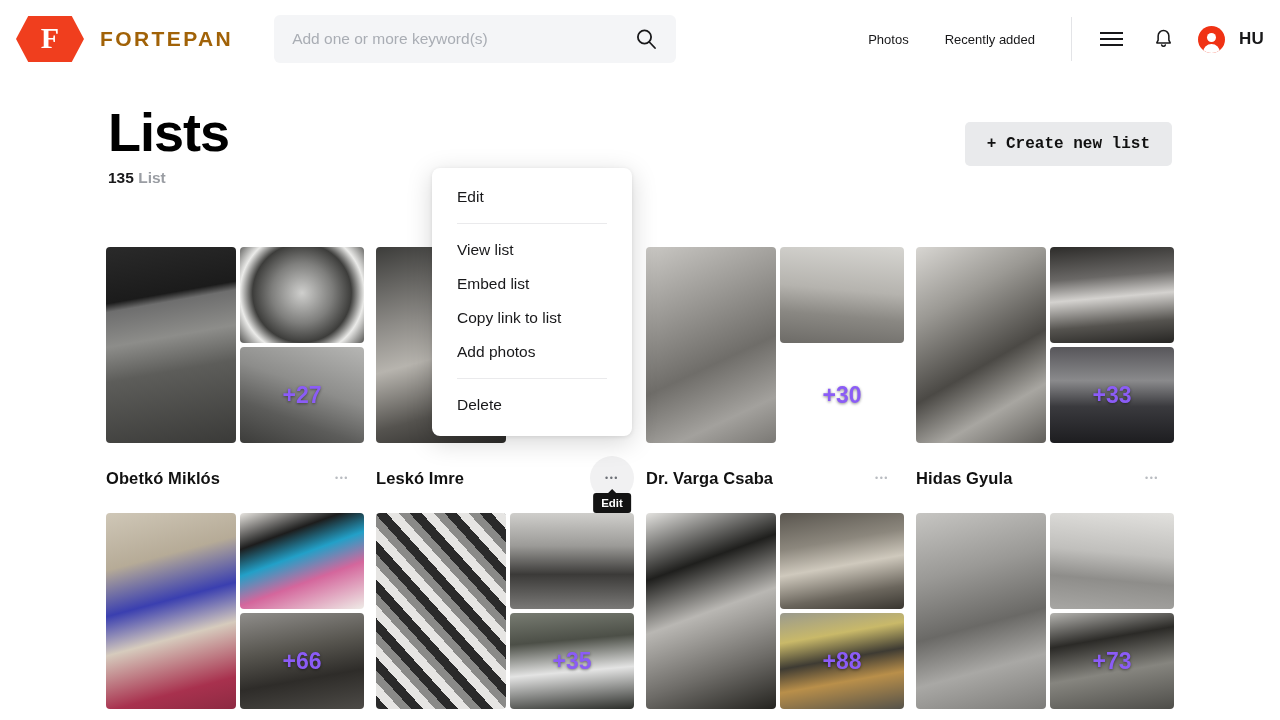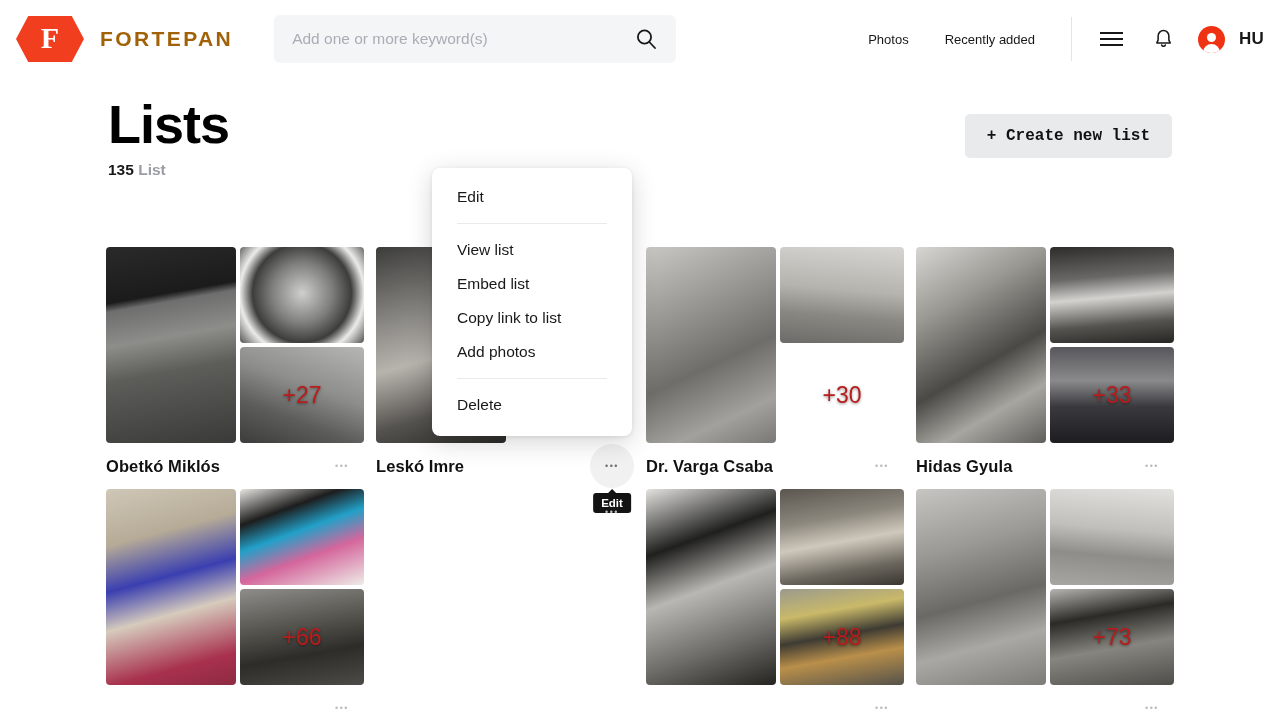--- a/index.html
+++ b/index.html
@@ -111,21 +111,21 @@
     border-radius: 9px 9px 0 0; background: #fff;
   }
   .avatar-inner { position: relative; display:flex; align-items:flex-end; justify-content:center; width:27px; height:27px;}
   .lang {
     font-size: 17px; font-weight: 700; color: #18181a;
     cursor: pointer; letter-spacing: .2px;
   }
 
   
   .page-head {
-    position: absolute; left: 108px; top: 96px;
+    position: absolute; left: 108px; top: 104px;
     width: 1064px;
   }
   .page-title {
     font-size: 54px; font-weight: 700;
     letter-spacing: -1px; color: #000;
     line-height: 1.05;
   }
   .page-sub {
     margin-top: 8px;
     font-size: 15.5px; font-weight: 700; color: #18181a;
@@ -167,26 +167,26 @@
   }
   .m-cell {
     width: 124px; height: 96px;
     border-radius: 4px; overflow: hidden;
     position: relative;
   }
   .ph { position: absolute; inset: 0; }
   .overlay-count {
     position: absolute; inset: 0;
     display: flex; align-items: center; justify-content: center;
-    color: #b91c1c; font-size: 23px; font-weight: 400;
+    color: #8b5cf6; font-size: 23px; font-weight: 700;
     text-shadow: 0 1px 3px rgba(0,0,0,.45);
     border-radius: 7px;
   }
   .card-foot {
-    height: 46px;
+    height: 70px;
     display: flex; align-items: center;
     position: relative;
   }
   .card-title {
     font-size: 16.5px; font-weight: 700; color: #111;
     letter-spacing: .1px;
   }
   .dots {
     margin-left: auto;
     width: 44px; height: 44px; border-radius: 50%;
@@ -389,20 +389,34 @@
             <div class="overlay-count">+66</div>
           </div>
         </div>
       </div>
       <div class="card-foot">
         <div class="card-title"></div>
         <div class="dots" style="font-size: 9px;">•••</div>
       </div>
     </div>
     <div class="card">
+      <div class="card-media">
+        <div class="m-left">
+          <div class="ph" style="background: repeating-linear-gradient(48deg, rgb(42, 42, 42) 0px, rgb(42, 42, 42) 9px, rgb(230, 229, 227) 9px, rgb(230, 229, 227) 18px, rgb(138, 138, 136) 18px, rgb(138, 138, 136) 26px);"></div>
+        </div>
+        <div class="m-right">
+          <div class="m-cell">
+            <div class="ph" style="background: linear-gradient(rgb(207, 206, 203) 0%, rgb(156, 155, 152) 34%, rgb(59, 58, 56) 64%, rgb(122, 121, 119) 100%);"></div>
+          </div>
+          <div class="m-cell">
+            <div class="ph" style="background: linear-gradient(175deg, rgb(120, 124, 114) 0%, rgb(76, 79, 71) 30%, rgba(36, 38, 34, 0.125) 60%, rgb(43, 45, 41) 100%);"></div>
+            <div class="overlay-count">+35</div>
+          </div>
+        </div>
+      </div>
       <div class="card-foot">
         <div class="card-title"></div>
         <div class="dots" style="font-size: 9px;">•••</div>
       </div>
     </div>
     <div class="card">
       <div class="card-media">
         <div class="m-left">
           <div class="ph" style="background: linear-gradient(160deg, rgb(227, 226, 223) 0%, rgb(31, 31, 29) 28%, rgb(185, 183, 179) 50%, rgb(111, 109, 105) 76%, rgb(36, 35, 31) 100%);"></div>
         </div>

